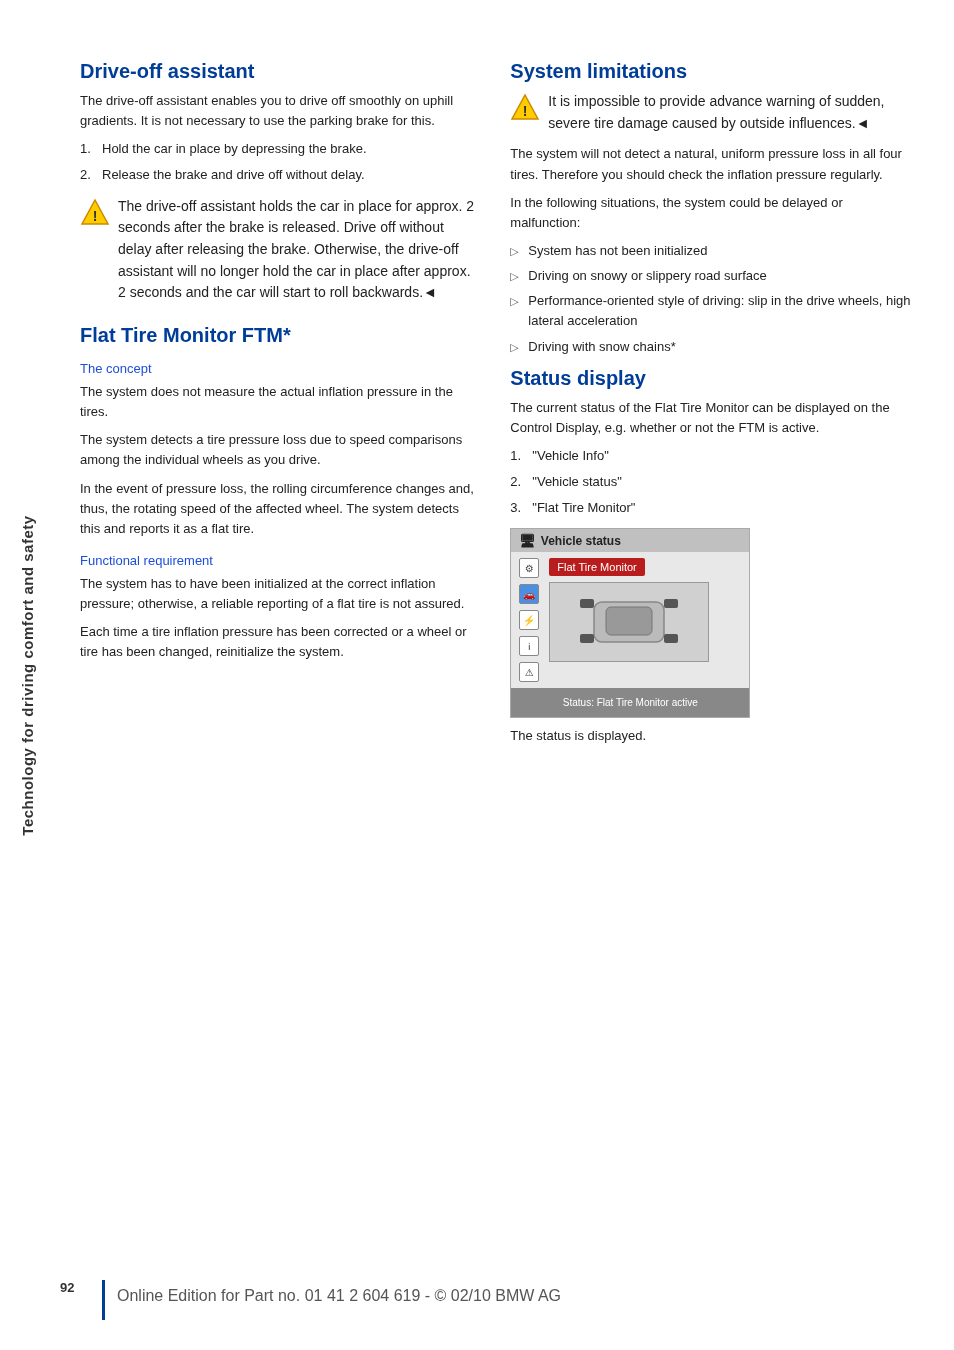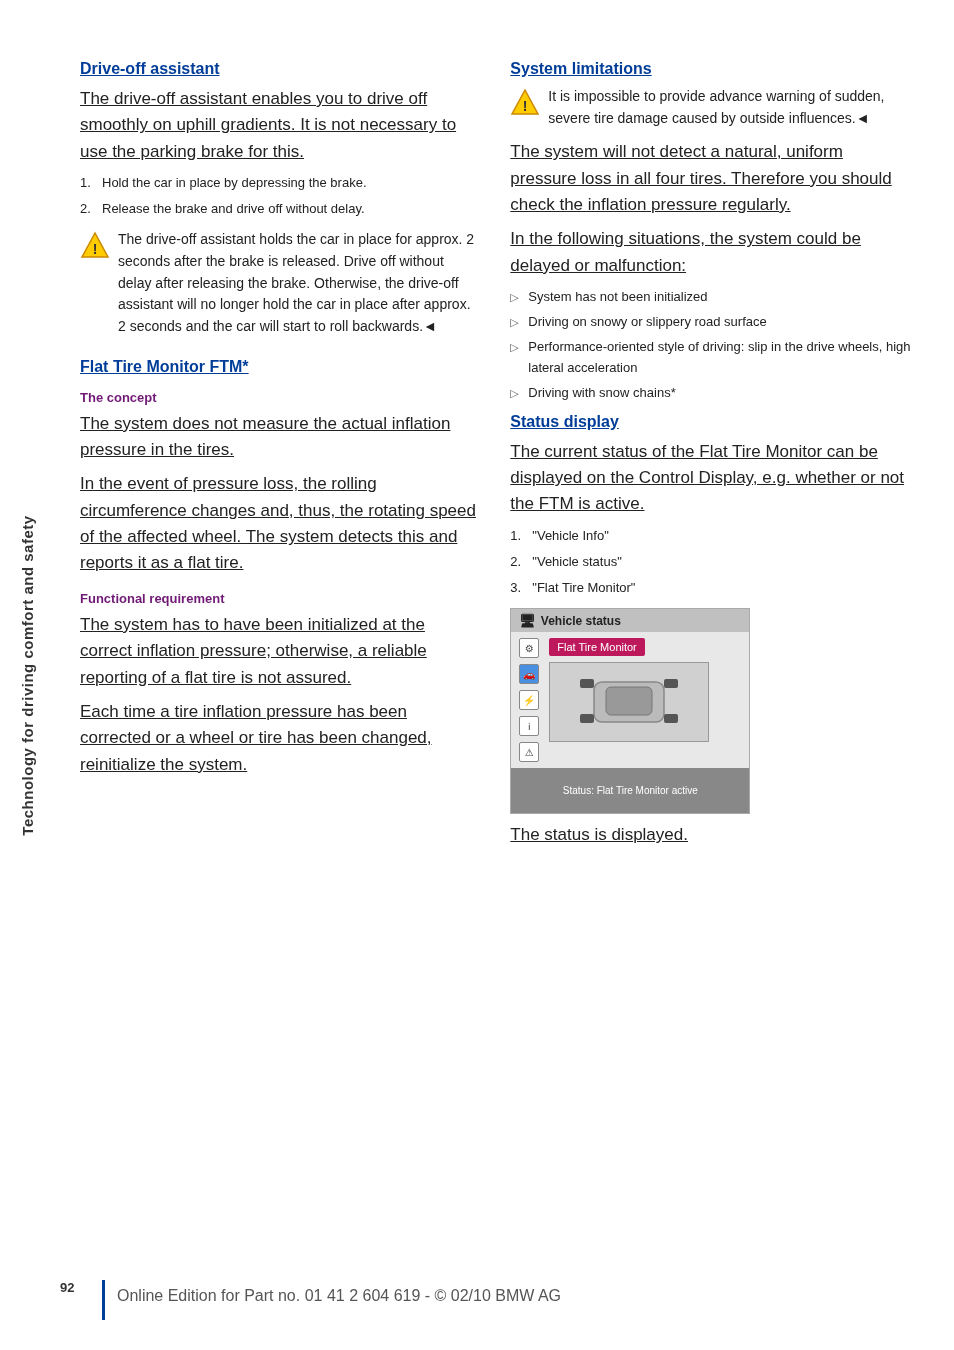--- a/index.html
+++ b/index.html
@@ -46,41 +46,39 @@
     }
     .col-left {
       width: 48%;
     }
     .col-right {
       width: 48%;
     }
 
     
     .section-heading {
-      font-size: 16px;
+      font-size: 20px;
       font-weight: bold;
       color: #003d99;
       margin-bottom: 8px;
-      text-decoration: underline;
     }
 
     .sub-heading {
       font-size: 13px;
-      font-weight: bold;
-      color: #701a75;
+      font-weight: normal;
+      color: #1d4ed8;
       margin-bottom: 6px;
       margin-top: 14px;
     }
 
     p {
-      font-size: 17px;
+      font-size: 13px;
       line-height: 1.55;
       margin-bottom: 8px;
       color: #222;
-      text-decoration: underline;
     }
 
     
     .numbered-list {
       list-style: none;
       padding-left: 0;
       margin-bottom: 10px;
     }
     .numbered-list li {
       display: flex;
@@ -180,21 +178,21 @@
       border-radius: 2px;
     }
     .vs-icon-box.selected {
       background: #4a90e2;
       color: #fff;
     }
     .vs-main {
       flex: 1;
     }
     .vs-tab {
-      background: #be185d;
+      background: #b91c1c;
       color: #fff;
       padding: 3px 8px;
       font-size: 11px;
       border-radius: 2px;
       margin-bottom: 6px;
       display: inline-block;
     }
     .vs-car-area {
       width: 160px;
       height: 80px;
@@ -203,21 +201,21 @@
       display: flex;
       align-items: center;
       justify-content: center;
       position: relative;
       overflow: hidden;
     }
     .vs-footer {
       background: #888;
       color: #fff;
       font-size: 10px;
-      padding: 17px 8px;
+      padding: 9px 8px;
       text-align: center;
     }
 
     
     .page-footer {
       position: absolute;
       bottom: 30px;
       left: 60px;
       right: 40px;
       display: flex;
@@ -277,20 +275,21 @@
           </svg>
           <span class="warning-text">The drive-off assistant holds the car in place for approx. 2 seconds after the brake is released. Drive off without delay after releasing the brake. Otherwise, the drive-off assistant will no longer hold the car in place after approx. 2 seconds and the car will start to roll backwards.◄</span>
         </div>
       </div>
 
       <div class="ftm-section">
         <div class="section-heading">Flat Tire Monitor FTM*</div>
 
         <div class="sub-heading">The concept</div>
         <p>The system does not measure the actual inflation pressure in the tires.</p>
+        <p>The system detects a tire pressure loss due to speed comparisons among the individual wheels as you drive.</p>
         <p>In the event of pressure loss, the rolling circumference changes and, thus, the rotating speed of the affected wheel. The system detects this and reports it as a flat tire.</p>
 
         <div class="sub-heading">Functional requirement</div>
         <p>The system has to have been initialized at the correct inflation pressure; otherwise, a reliable reporting of a flat tire is not assured.</p>
         <p>Each time a tire inflation pressure has been corrected or a wheel or tire has been changed, reinitialize the system.</p>
       </div>
     </div>
 
     <div class="col-right">
 

